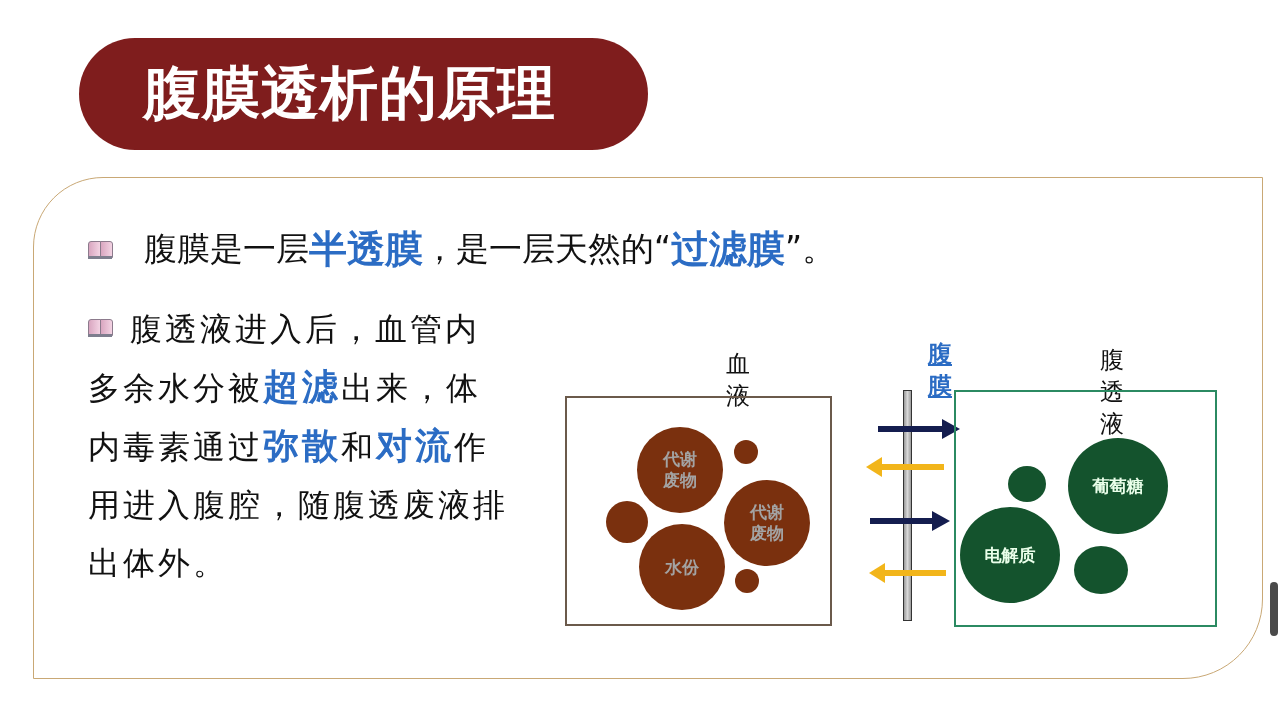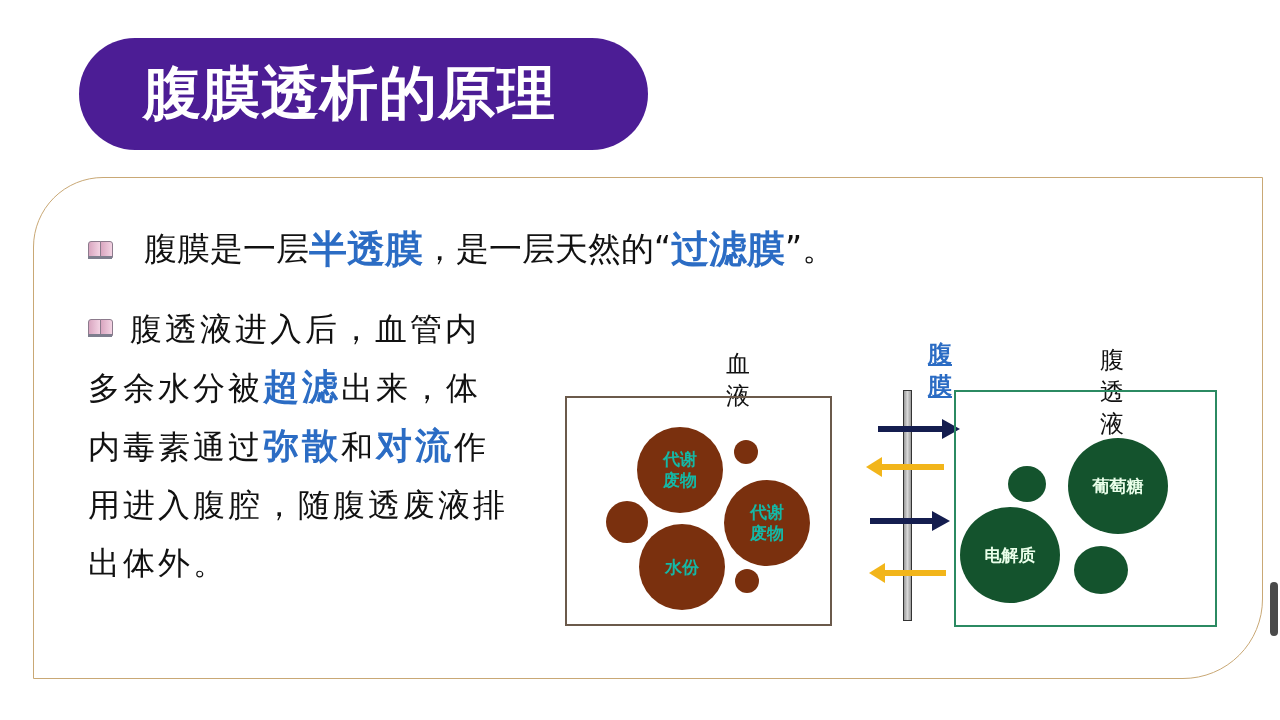--- a/index.html
+++ b/index.html
@@ -4,21 +4,21 @@
 <style>
   html, body { margin:0; padding:0; }
   body {
     width:1280px; height:720px; position:relative; overflow:hidden;
     background:#ffffff;
     font-family:"DejaVu Sans", "Liberation Sans", sans-serif;
     color:#111;
   }
   .title-pill {
     position:absolute; left:79px; top:38px; width:569px; height:112px;
-    background:#4c1d95; border-radius:56px;
+    background:#7f1d1d; border-radius:56px;
     display:flex; align-items:center; justify-content:center;
   }
   .title-pill .title-text {
     color:#ffffff; font-size:58px; font-weight:bold; letter-spacing:1px;
     margin-left:-28px;
   }
   .content-frame {
     position:absolute; left:33px; top:177px; width:1230px; height:502px;
     border:1.5px solid #c9a875;
     border-top-left-radius:70px;
@@ -57,21 +57,21 @@
     position:absolute; left:565px; top:396px; width:267px; height:230px;
     border:2px solid #6b5a4b; box-sizing:border-box;
   }
   .dialysate-box {
     position:absolute; left:954px; top:390px; width:263px; height:237px;
     border:2px solid #2b8a62; box-sizing:border-box;
   }
   .circle {
     position:absolute; border-radius:50%;
     display:flex; align-items:center; justify-content:center; text-align:center;
-    color:#14b8a6; font-weight:bold; font-size:17px; line-height:21px;
+    color:#a3a3a3; font-weight:bold; font-size:17px; line-height:21px;
   }
   .brown { background:#7a300e; }
   .green { background:#14532d; color:#eaffea; }
   .membrane-bar {
     position:absolute; left:903px; top:390px; width:9px; height:231px;
     background:linear-gradient(90deg,#9a9a9a,#d8d8d8,#9a9a9a);
     border:1.5px solid #333; box-sizing:border-box;
   }
   .arrow { position:absolute; height:20px; }
   .arrow .shaft { position:absolute; top:7px; height:6px; }

